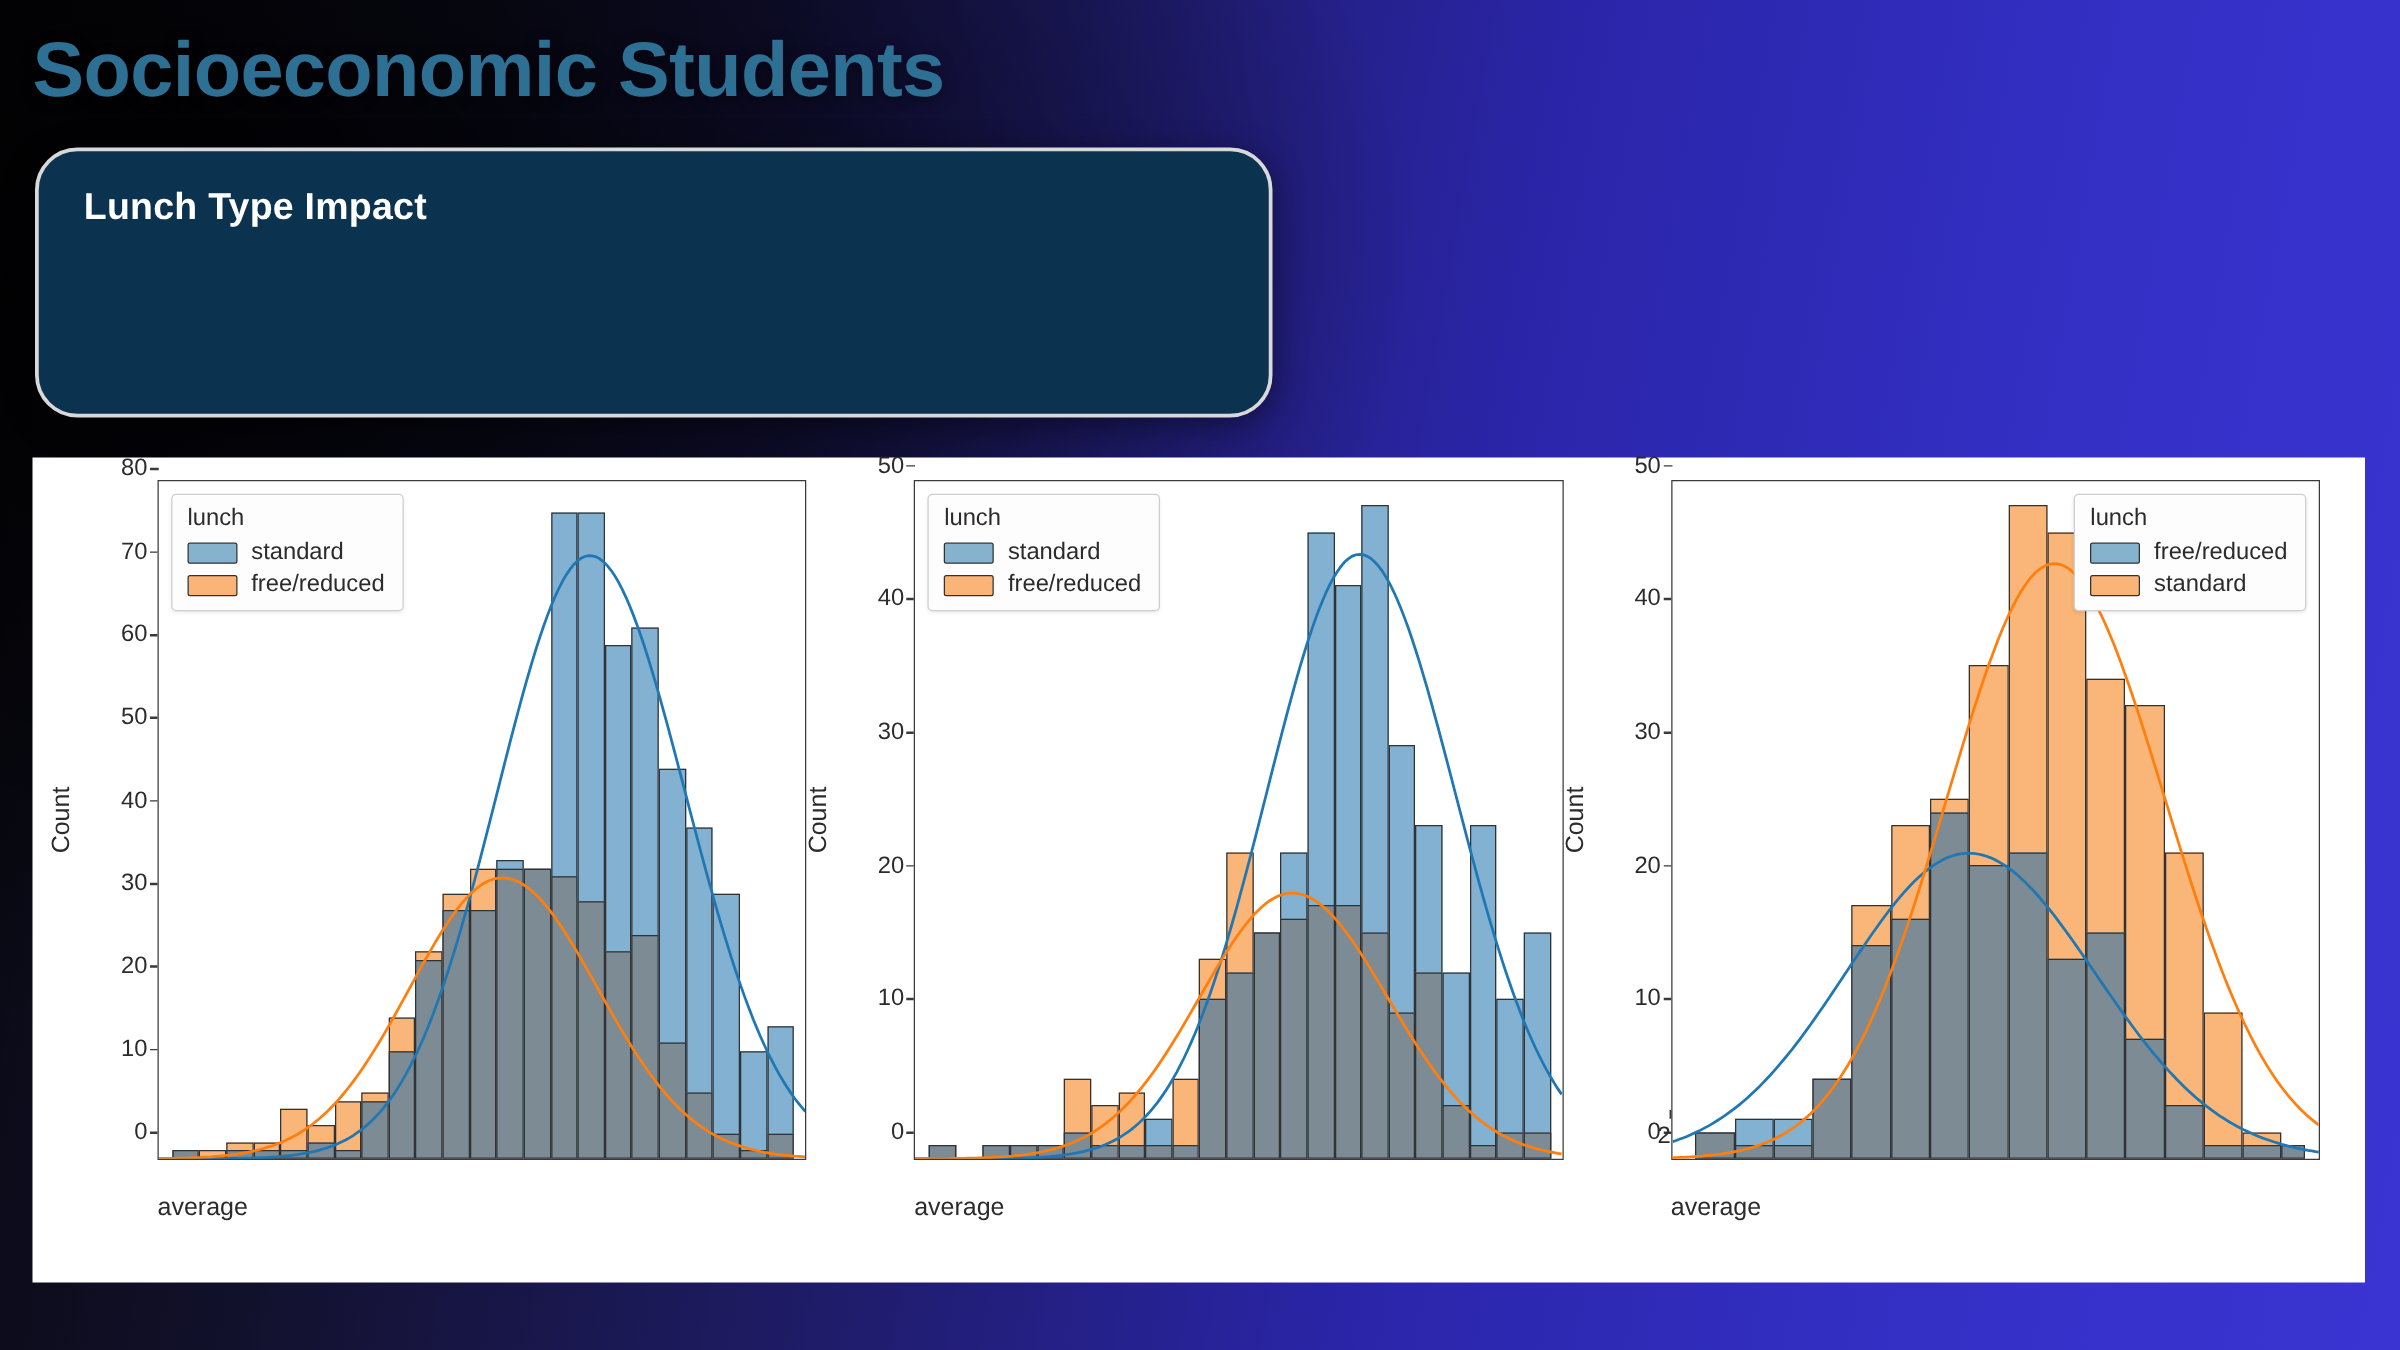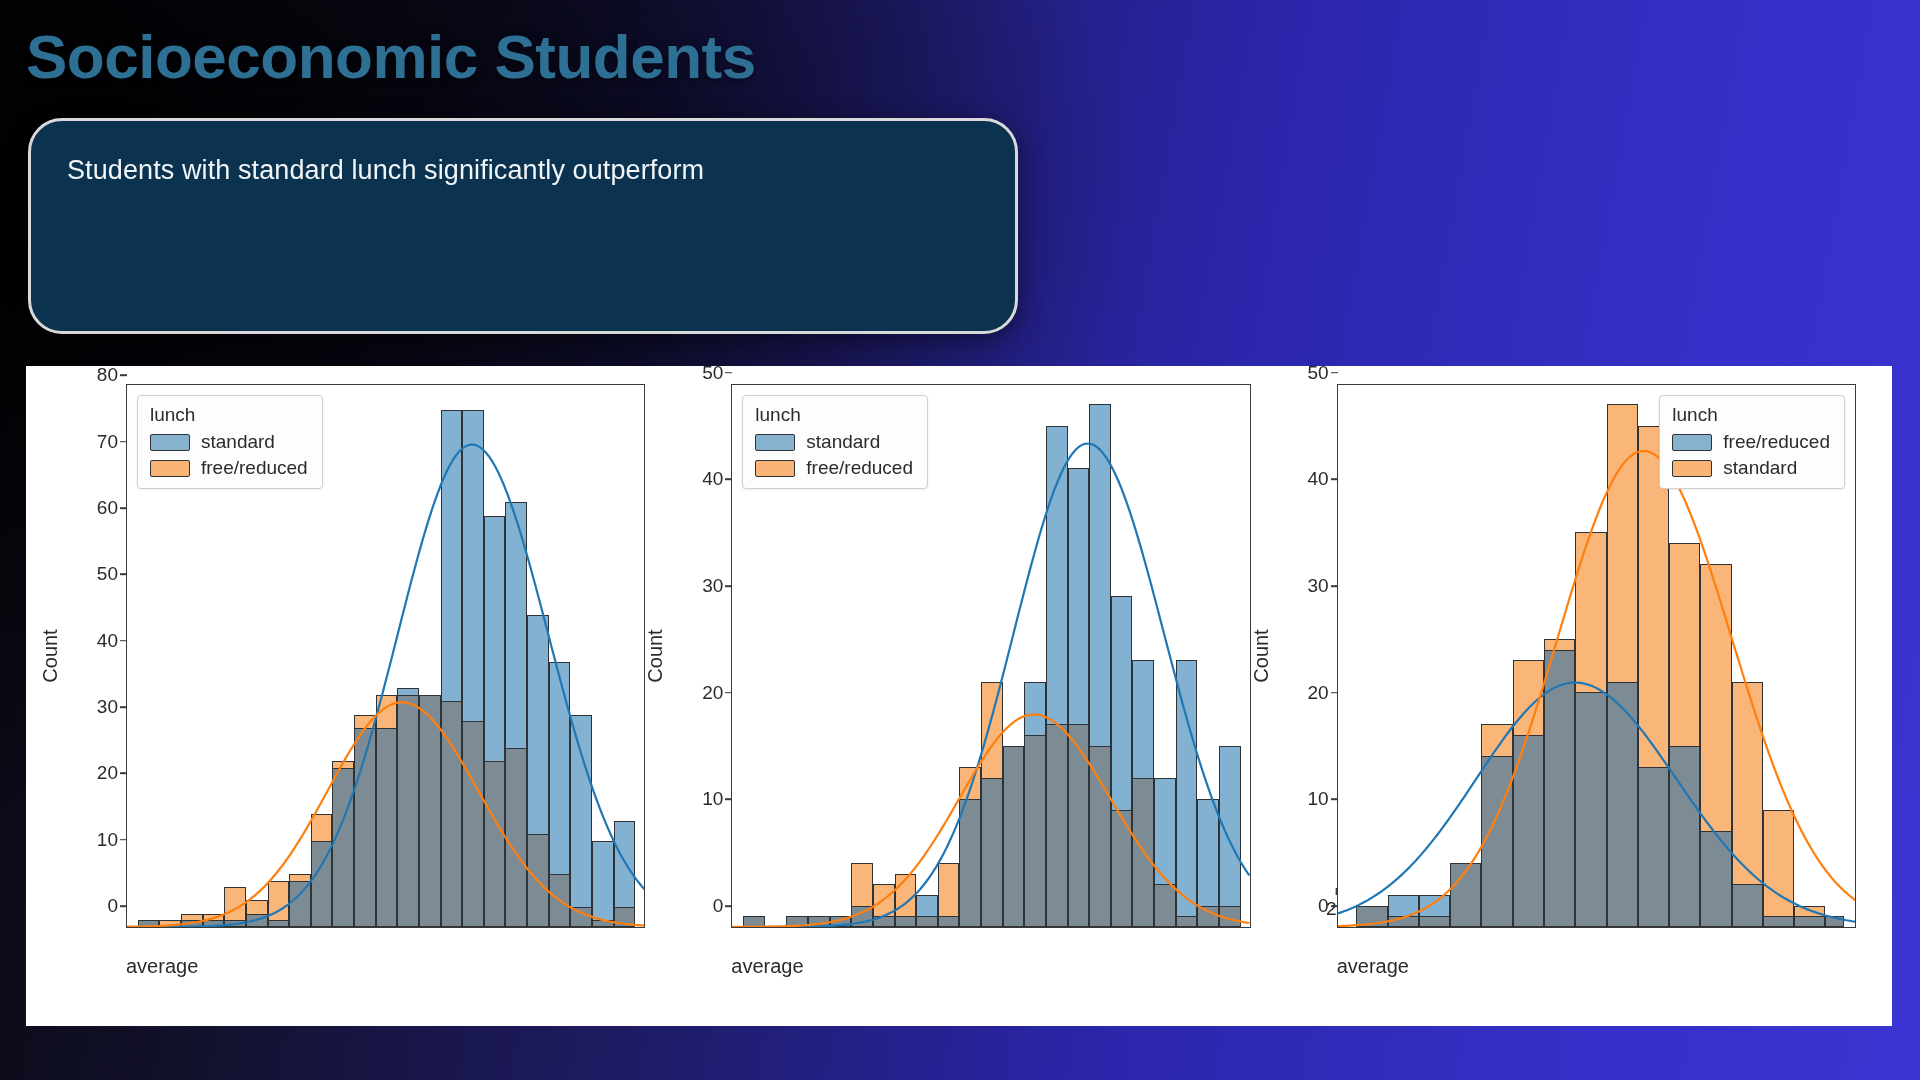--- a/index.html
+++ b/index.html
@@ -116,21 +116,21 @@
   .legend-swatch.blue   { background:#86b2ce; }
   .legend-swatch.orange { background:#fab477; }
   .legend-text { font-size:19px; color:#2b2b2b; white-space:nowrap; }
 </style>
 </head>
 <body>
 
 <h1 id="page-title">Socioeconomic Students</h1>
 
 <div id="insight-card">
-  <div class="card-body">Students with standard lunch significantly outperform</div>
+  <div class="card-title">Lunch Type Impact</div>
 </div>
 
 <div id="charts-panel">
   <div class="chart-wrap">
       <div class="y-axis">
         <div class="y-tick" style="bottom: 0px;">0</div>
         <div class="y-tick" style="bottom: 66.3415px;">10</div>
         <div class="y-tick" style="bottom: 132.683px;">20</div>
         <div class="y-tick" style="bottom: 199.024px;">30</div>
         <div class="y-tick" style="bottom: 265.366px;">40</div>

